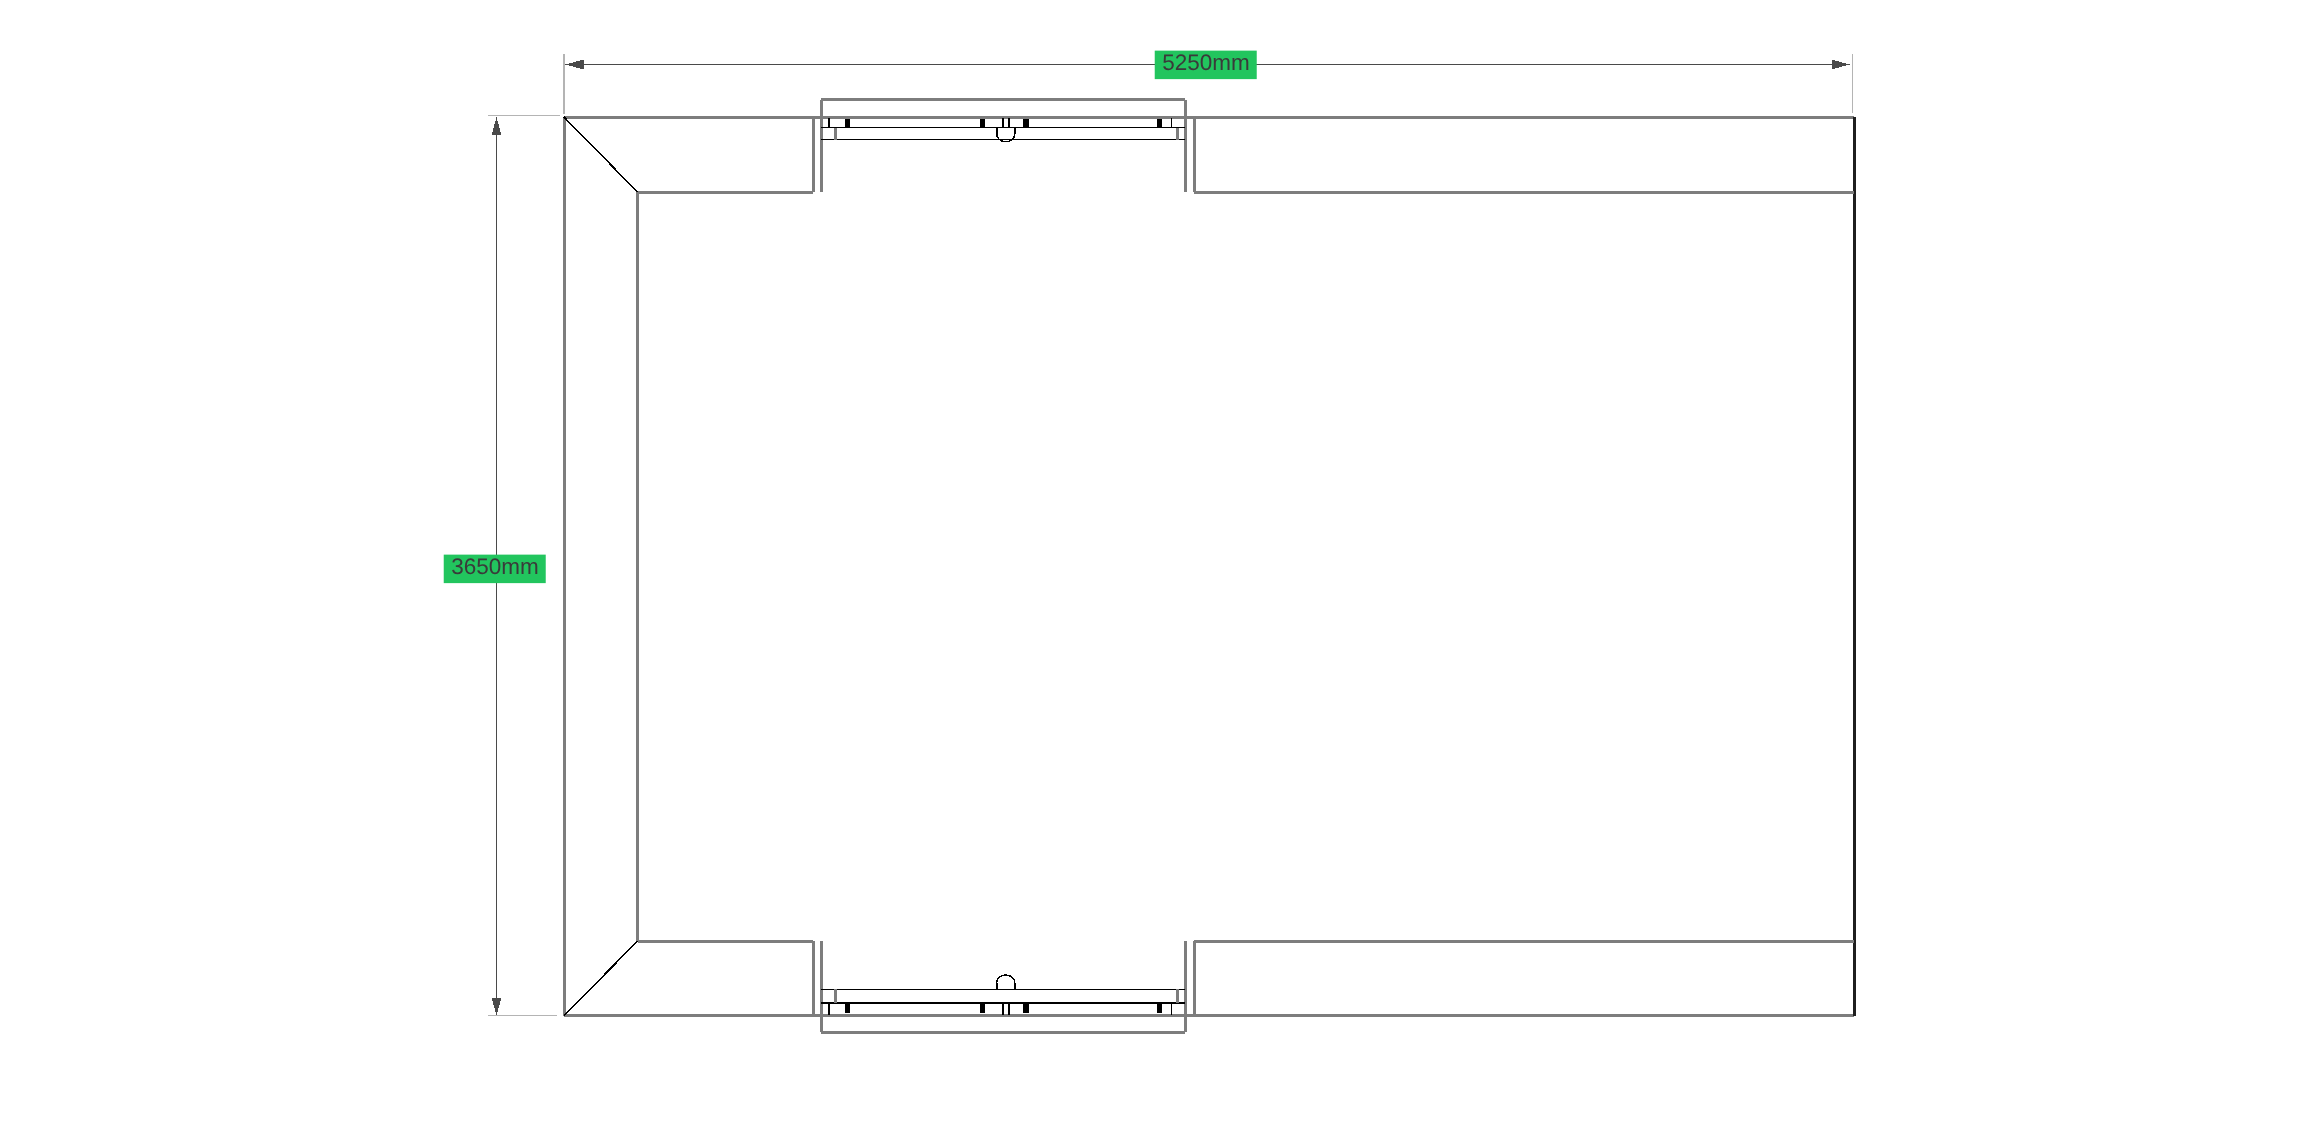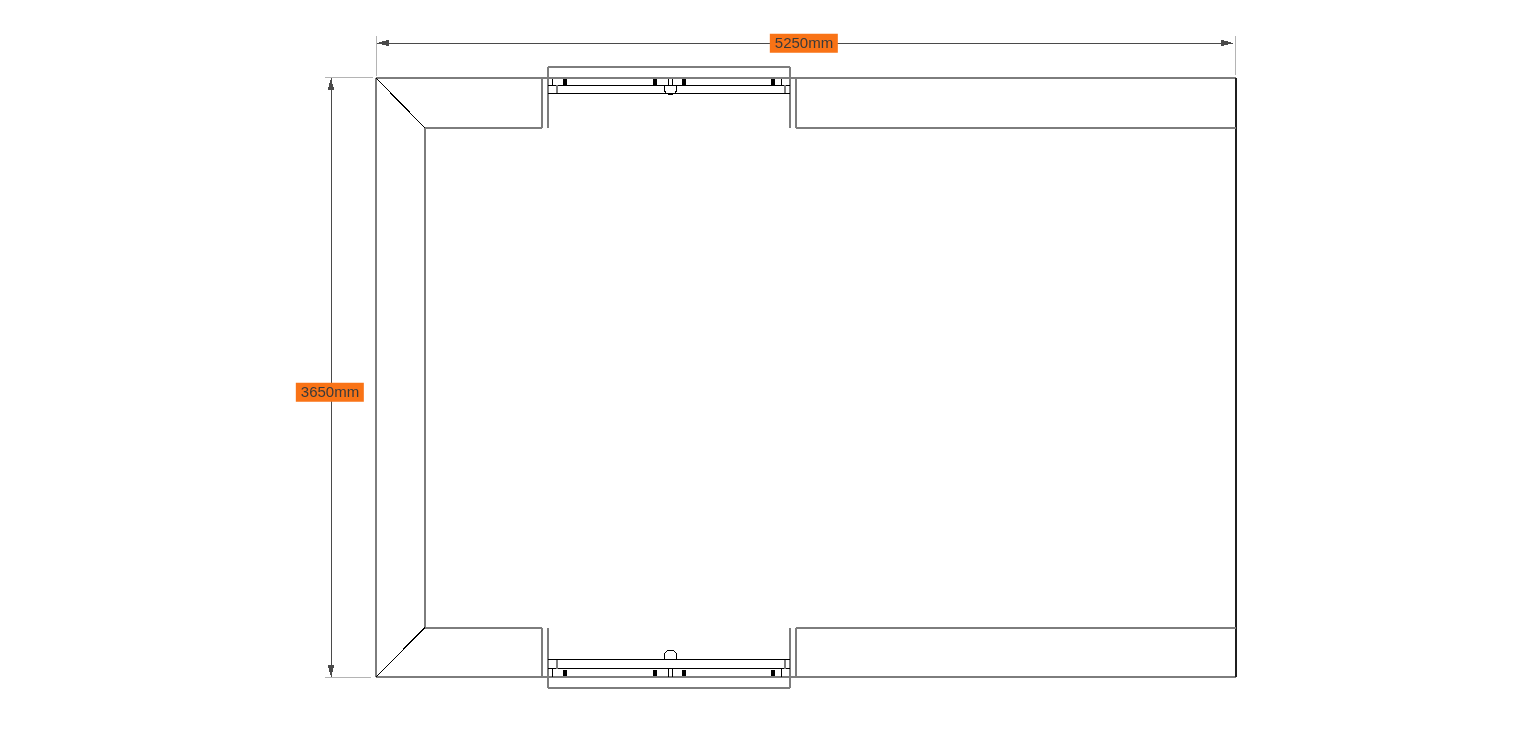--- a/index.html
+++ b/index.html
@@ -18,21 +18,21 @@
   .plan-svg {
     position: absolute;
     left: 0;
     top: 0;
     width: 1534px;
     height: 756px;
   }
   .dim-label {
     position: absolute;
     transform: translate(-50%, -50%);
-    background: #f97316;
+    background: #22c55e;
     color: #3a3a3a;
     font-size: 15px;
     line-height: 1.1;
     padding: 1px 5px;
     white-space: nowrap;
   }
 </style>
 </head>
 <body>
 
@@ -92,14 +92,14 @@
       <line x1="668.5" y1="668.5" x2="668.5" y2="676.5" stroke="#000000" stroke-width="1" fill="none" shape-rendering="crispEdges"></line>
       <line x1="672.5" y1="668.5" x2="672.5" y2="676.5" stroke="#000000" stroke-width="1" fill="none" shape-rendering="crispEdges"></line>
       <line x1="781" y1="668.5" x2="781" y2="676.5" stroke="#000000" stroke-width="1" fill="none" shape-rendering="crispEdges"></line>
       <line x1="557" y1="659.5" x2="557" y2="668.5" stroke="#7d7d7d" stroke-width="1.5" fill="none" shape-rendering="crispEdges"></line>
       <line x1="785" y1="659.5" x2="785" y2="668.5" stroke="#7d7d7d" stroke-width="1.5" fill="none" shape-rendering="crispEdges"></line>
       <path d="M664.5,659.5 L664.5,655 A6,5 0 0 1 676.5,655 L676.5,659.5" stroke="#000000" stroke-width="1" fill="none" shape-rendering="crispEdges"></path>
     </svg>
 
   <div class="dim-label" style="left: 804px; top: 43px;">5250mm</div>
 
-  <div class="dim-label" style="left: 330px; top: 379px; margin-top: 13px;">3650mm</div>
+  <div class="dim-label" style="left: 330px; top: 379px;">3650mm</div>
 </div>
 
 </body></html>

